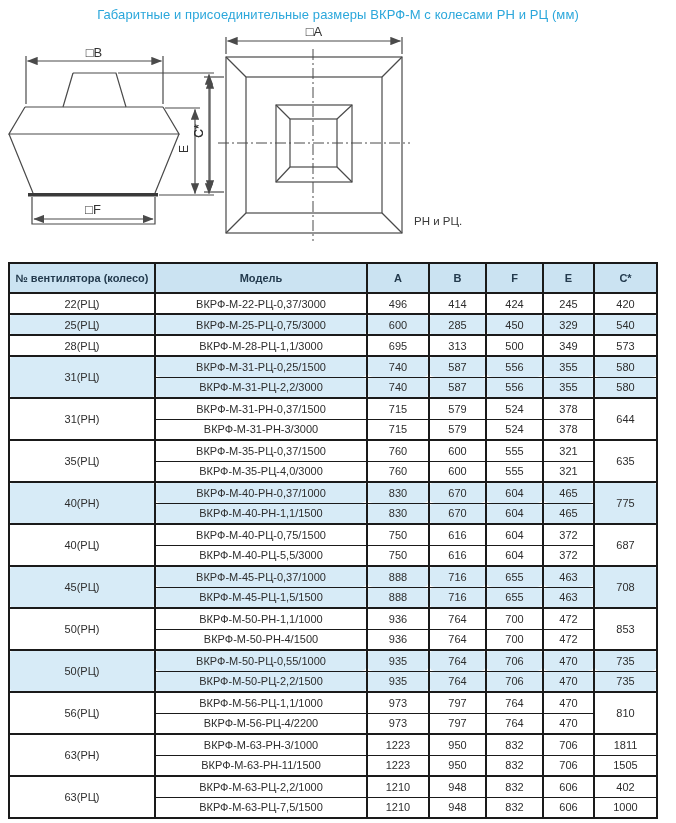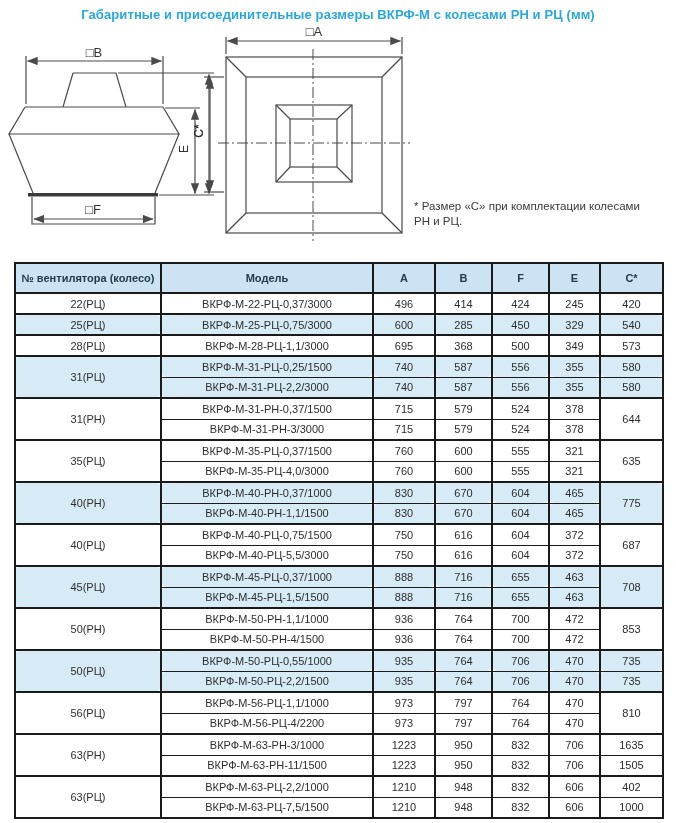--- a/index.html
+++ b/index.html
@@ -4,30 +4,30 @@
 <style>
   html,body{margin:0;padding:0;}
   body{
     width:676px;height:823px;position:relative;background:#ffffff;
     font-family:"Liberation Sans", sans-serif;
     color:var(--body-text,#2d2d2d);
     overflow:hidden;
   }
   .title{
     position:absolute;top:7px;left:0;width:676px;text-align:center;
-    font-size:13px;font-weight:bold;color:var(--title-text,#2ba7db);
+    font-size:13px;font-weight:normal;color:var(--title-text,#2ba7db);
     letter-spacing:0.1px;
   }
   svg.diagrams{position:absolute;top:0;left:0;}
   .footnote{
     position:absolute;left:414px;top:199px;width:250px;
     font-size:11.5px;line-height:1.3;color:#3a3a3a;
   }
   table.dims{
-    position:absolute;left:14px;top:262px;width:648px;
+    position:absolute;left:8px;top:262px;width:648px;
     border-collapse:collapse;table-layout:fixed;
     border:2px solid var(--grid,#1a1a1a);
     font-size:11px;
   }
   table.dims th, table.dims td{
     border:1px solid var(--grid,#1a1a1a);
     border-left-width:2px;border-right-width:2px;
     text-align:center;vertical-align:middle;padding:0;
     background:#ffffff;
   }
@@ -117,21 +117,21 @@
 
     <line x1="204" y1="77" x2="224" y2="77"></line>
     <line x1="204" y1="192" x2="224" y2="192"></line>
     <line x1="210" y1="78.5" x2="210" y2="190.5" marker-start="url(#arr)" marker-end="url(#arr)"></line>
   </g>
   <text class="dimlab" x="314" y="36" font-size="13" text-anchor="middle">□A</text>
   <text class="dimlab" x="206" y="134" font-size="12" text-anchor="middle" transform="rotate(-90 203 134)">C*</text>
 </svg>
 
 <div class="footnote">
-  <span>* Размер «С» при комплектации колесами</span><br>
+  <br>
   <span>РН и РЦ.</span>
 </div>
 
 <table class="dims">
   <colgroup>
     <col class="col-wheel">
       <col class="col-model">
       <col class="col-a">
     <col class="col-b">
       <col class="col-f">
@@ -165,21 +165,21 @@
         <td>600</td>
         <td>285</td>
         <td>450</td>
         <td>329</td>
         <td>540</td>
       </tr>
       <tr class="group-start">
         <td rowspan="1">28(РЦ)</td>
         <td>ВКРФ-М-28-РЦ-1,1/3000</td>
         <td>695</td>
-        <td>368</td>
+        <td>313</td>
         <td>500</td>
         <td>349</td>
         <td>573</td>
       </tr>
       <tr class="group-start hl">
         <td rowspan="2">31(РЦ)</td>
         <td>ВКРФ-М-31-РЦ-0,25/1500</td>
         <td>740</td>
         <td>587</td>
         <td>556</td>
@@ -323,21 +323,21 @@
         <td>764</td>
         <td>470</td>
       </tr>
       <tr class="group-start">
         <td rowspan="2">63(РН)</td>
         <td>ВКРФ-М-63-РН-3/1000</td>
         <td>1223</td>
         <td>950</td>
         <td>832</td>
         <td>706</td>
-        <td>1635</td>
+        <td>1811</td>
       </tr>
       <tr class="">
         <td>ВКРФ-М-63-РН-11/1500</td>
         <td>1223</td>
         <td>950</td>
         <td>832</td>
         <td>706</td>
         <td>1505</td>
       </tr>
       <tr class="group-start">

